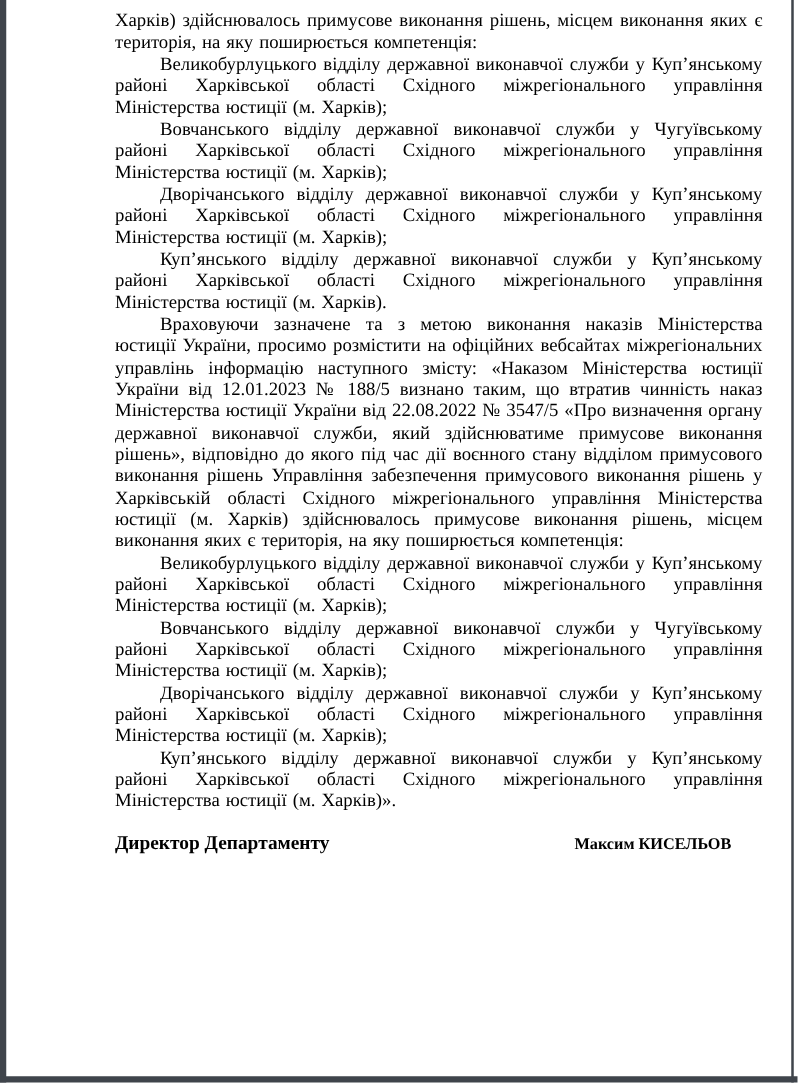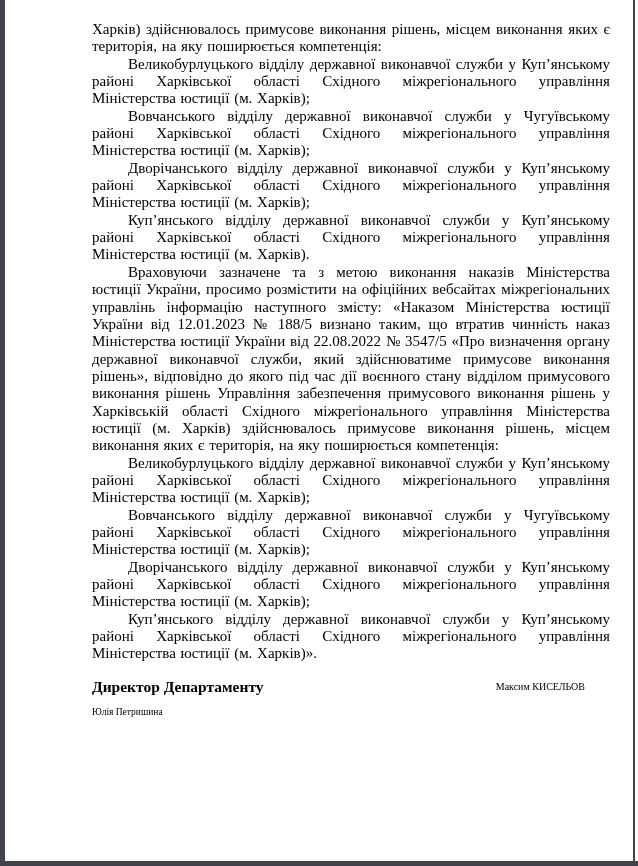--- a/index.html
+++ b/index.html
@@ -16,21 +16,21 @@
     position: absolute;
     background: #3f444b;
   }
   .edge-left   { left: 0; top: 0; width: 5px; height: 100%; }
   .edge-bottom { left: 0; bottom: 0; width: 100%; height: 5px; }
   .edge-right  { right: 3px; top: 0; width: 2px; height: 100%; }
 
   .content {
     position: absolute;
     left: 92px;
-    top: 21px;
+    top: 9px;
     width: 518px;
   }
   .content p {
     margin: 0;
     padding: 0;
     font-size: 15px;
     line-height: 17.35px;
     text-align: justify;
     text-indent: 36px;
     word-spacing: 1px;
@@ -43,22 +43,22 @@
     justify-content: space-between;
     align-items: flex-end;
   }
   .sig-position {
     font-weight: bold;
     font-size: 15.5px;
     line-height: 19px;
     text-align: left;
   }
   .sig-name {
-    font-weight: normal;
-    font-size: 10px;
+    font-weight: bold;
+    font-size: 13px;
     line-height: 19px;
     margin-right: 25px;
     white-space: nowrap;
   }
   .executor {
     margin-top: 10px;
     font-size: 9.5px;
     line-height: 12px;
   }
 </style>
@@ -81,14 +81,13 @@
   <p>Дворічанського відділу державної виконавчої служби у Куп’янському районі Харківської області Східного міжрегіонального управління Міністерства юстиції (м. Харків);</p>
   <p>Куп’янського відділу державної виконавчої служби у Куп’янському районі Харківської області Східного міжрегіонального управління Міністерства юстиції (м. Харків)».</p>
 
   <div class="signature">
     <div class="sig-position">
       <div>Директор Департаменту</div>
     </div>
     <div class="sig-name">Максим КИСЕЛЬОВ</div>
   </div>
 
-  <div class="executor">Юлія Петришина</div>
 </div>
 
 </body></html>

